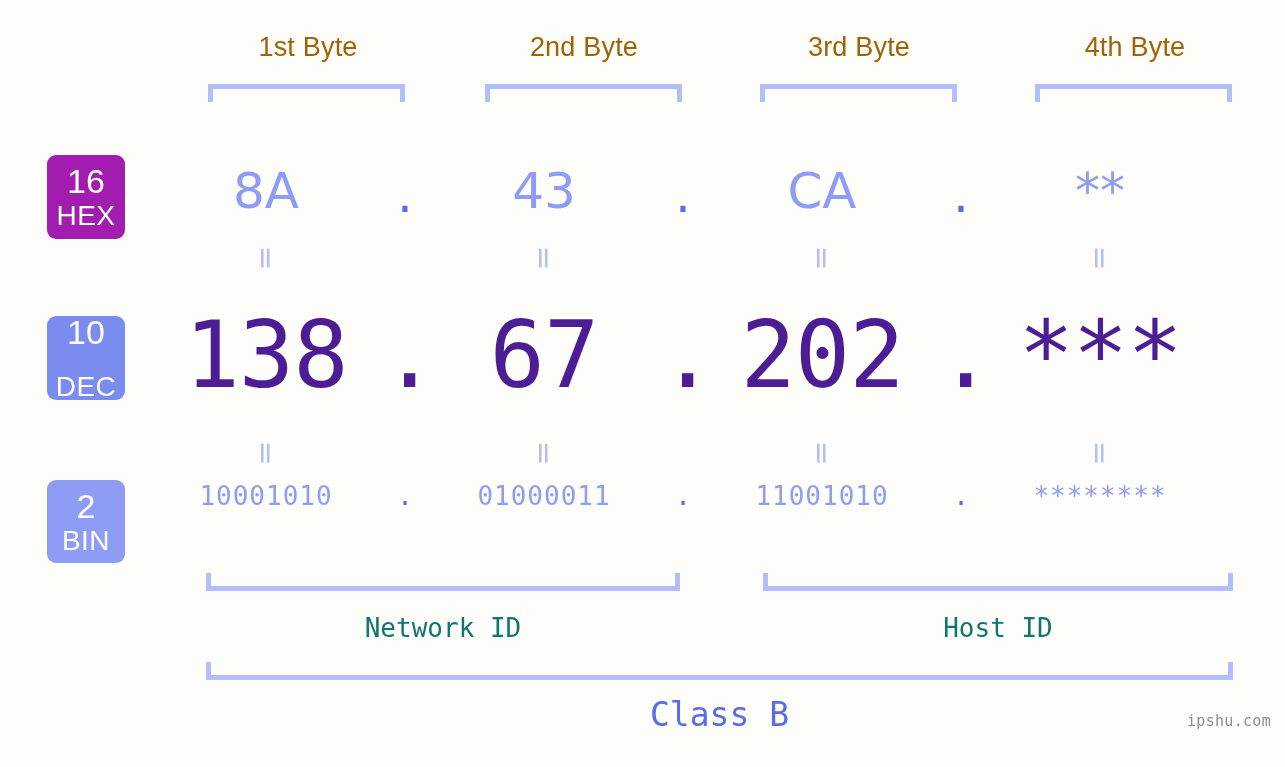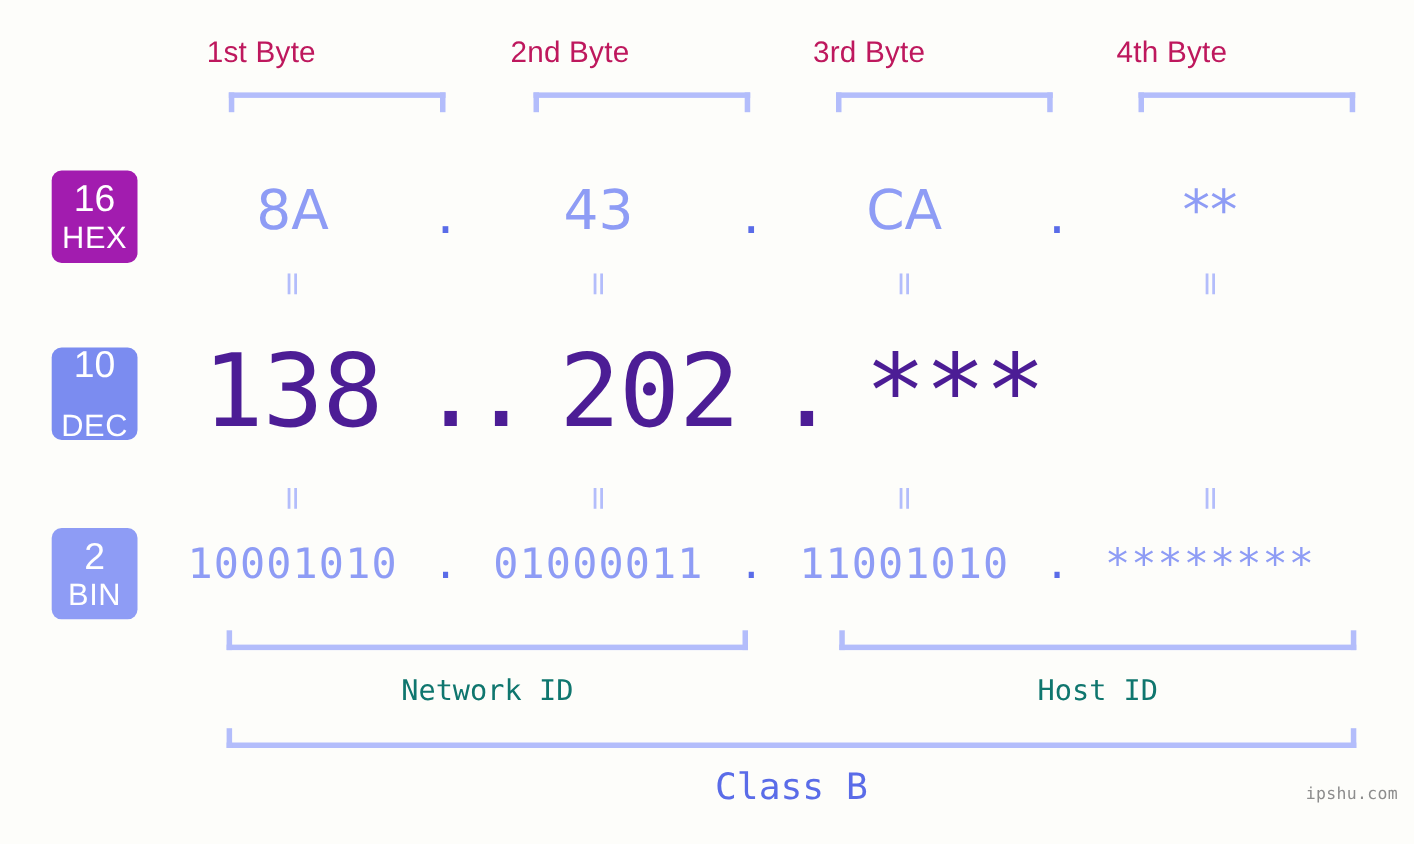--- a/index.html
+++ b/index.html
@@ -18,23 +18,24 @@
     position: relative;
     width: 1285px;
     height: 767px;
   }
 
   
   .byte-label {
     position: absolute;
     top: 32px;
     width: 240px;
+    text-align: center;
     font-family: "Liberation Sans", sans-serif;
     font-size: 27px;
-    color: #be185d;
+    color: #a16207;
     letter-spacing: 0.2px;
     white-space: nowrap;
   }
 
   
   .bracket-top {
     position: absolute;
     top: 84px;
     height: 18px;
     border-top: 5px solid #b3bdfb;
@@ -109,24 +110,24 @@
     font-size: 92px;
     color: #4c1d95;
     align-items: center;
     left: 150px;
   }
   #row-dec .cell { width: 232px; letter-spacing: -1px; }
   #row-dec .dot-cell { width: 46px; }
 
   
   #row-bin {
-    top: 484px;
+    top: 468px;
     height: 56px;
     font-family: "DejaVu Sans Mono", monospace;
-    font-size: 38px;
+    font-size: 26px;
     color: #8e9cf5;
     align-items: center;
   }
   #row-bin .cell { width: 232px; letter-spacing: 1px; }
   #row-bin .dot-cell { width: 46px; color: #5a6ce8; }
 
   
   .eq-row {
     position: absolute;
     left: 150px;
@@ -230,20 +231,21 @@
     <div class="eq-slot"><span class="eq-mark">=</span></div>
     <div class="eq-gap"></div>
     <div class="eq-slot"><span class="eq-mark">=</span></div>
     <div class="eq-gap"></div>
     <div class="eq-slot"><span class="eq-mark">=</span></div>
   </div>
 
   <div class="value-row" id="row-dec">
     <div class="cell">138</div>
     <div class="dot-cell">.</div>
+    <div class="cell">67</div>
     <div class="dot-cell">.</div>
     <div class="cell">202</div>
     <div class="dot-cell">.</div>
     <div class="cell">***</div>
   </div>
 
   <div class="eq-row" id="eq-row-2">
     <div class="eq-slot"><span class="eq-mark">=</span></div>
     <div class="eq-gap"></div>
     <div class="eq-slot"><span class="eq-mark">=</span></div>

